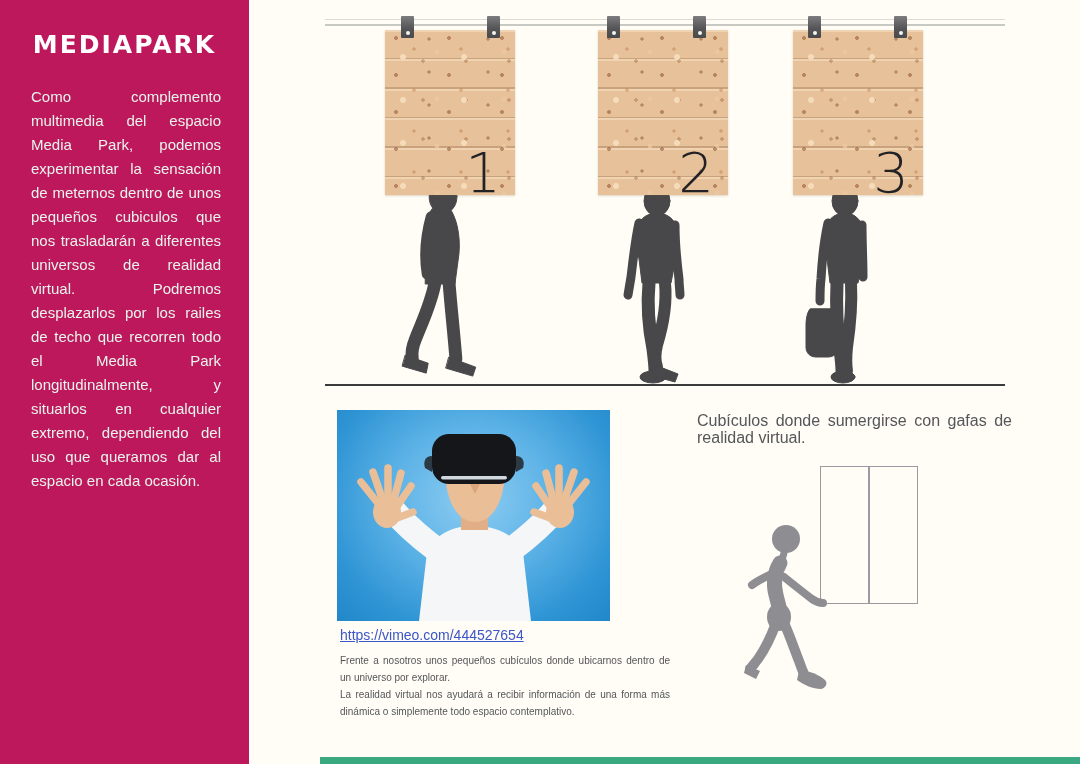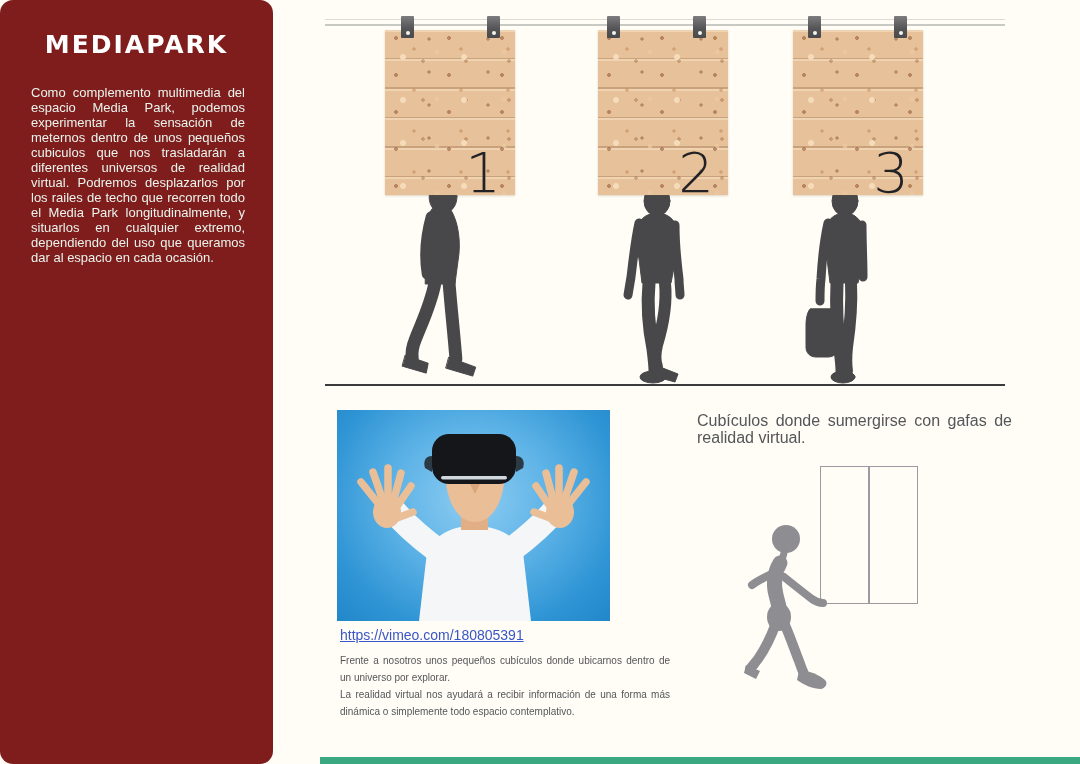--- a/index.html
+++ b/index.html
@@ -2,23 +2,23 @@
 <html><head>
 <meta charset="utf-8">
 <style>
   * { margin:0; padding:0; box-sizing:border-box; }
   html,body { width:1080px; height:764px; }
   body { font-family:"Liberation Sans", sans-serif; background:#fffdf6; position:relative; overflow:hidden; }
 
   .page { position:absolute; left:0; top:0; width:1080px; height:764px; background:#fffdf6; }
 
   
-  .sidebar { position:absolute; left:0; top:0; width:273px; height:764px; background:#7f1d1d;border-radius:13px; }
+  .sidebar { position:absolute; left:0; top:0; width:249px; height:764px; background:#be185d; }
   .sidebar-title { margin-top:30px; text-align:center; color:#ffffff; font-size:25px; font-weight:bold; letter-spacing:2px; font-family:"DejaVu Sans", sans-serif; }
-  .sidebar-paragraph { margin:26px 28px 0 31px; color:#e9f4ec; font-size:13px; line-height:15px; text-align:justify; }
+  .sidebar-paragraph { margin:26px 28px 0 31px; color:#e9f4ec; font-size:15px; line-height:24px; text-align:justify; }
 
   
   .rail { position:absolute; left:325px; top:19px; width:680px; height:7px; border-top:1px solid #dcdcd6; border-bottom:2px solid #c9c9c4; }
   .bracket { position:absolute; top:16px; width:13px; height:22px; background:linear-gradient(180deg,#7d7d7f 0%,#565658 55%,#4a4a4c 100%); border-radius:1px; z-index:3; }
   .bracket:after { content:""; position:absolute; left:4.5px; bottom:3px; width:4px; height:4px; border-radius:50%; background:#f5f5f0; }
   .b1 { left:401px; } .b2 { left:487px; } .b3 { left:607px; } .b4 { left:693px; } .b5 { left:808px; } .b6 { left:894px; }
 
   .panel { position:absolute; top:30px; width:130px; height:165px; z-index:2;
     background-color:#e6c199;
     background-image:
@@ -160,21 +160,21 @@
           <path d="M228,88 L237,62" fill="none"></path>
         <path d="M222,87 L222,58" fill="none"></path>
           <path d="M216,89 L209,63" fill="none"></path>
         <path d="M212,95 L199,76" fill="none"></path>
           <path d="M213,108 L197,102" fill="none"></path>
         <ellipse cx="223" cy="102" rx="14" ry="16" stroke="none"></ellipse>
       </g>
     </svg>
   </div>
 
-  <a class="vimeo-link" href="#">https://vimeo.com/180805391</a>
+  <a class="vimeo-link" href="#">https://vimeo.com/444527654</a>
 
   <div class="desc-block">
     <div class="just">Frente a nosotros unos pequeños cubículos donde ubicarnos dentro de un universo por explorar.</div>
     <div class="just">La realidad virtual nos ayudará a recibir información de una forma más dinámica o simplemente todo espacio contemplativo.</div>
   </div>
 
   <div class="right-caption">Cubículos donde sumergirse con gafas de realidad virtual.</div>
 
   <div class="cubicle-rect cr1"></div>
   <div class="cubicle-rect cr2"></div>

